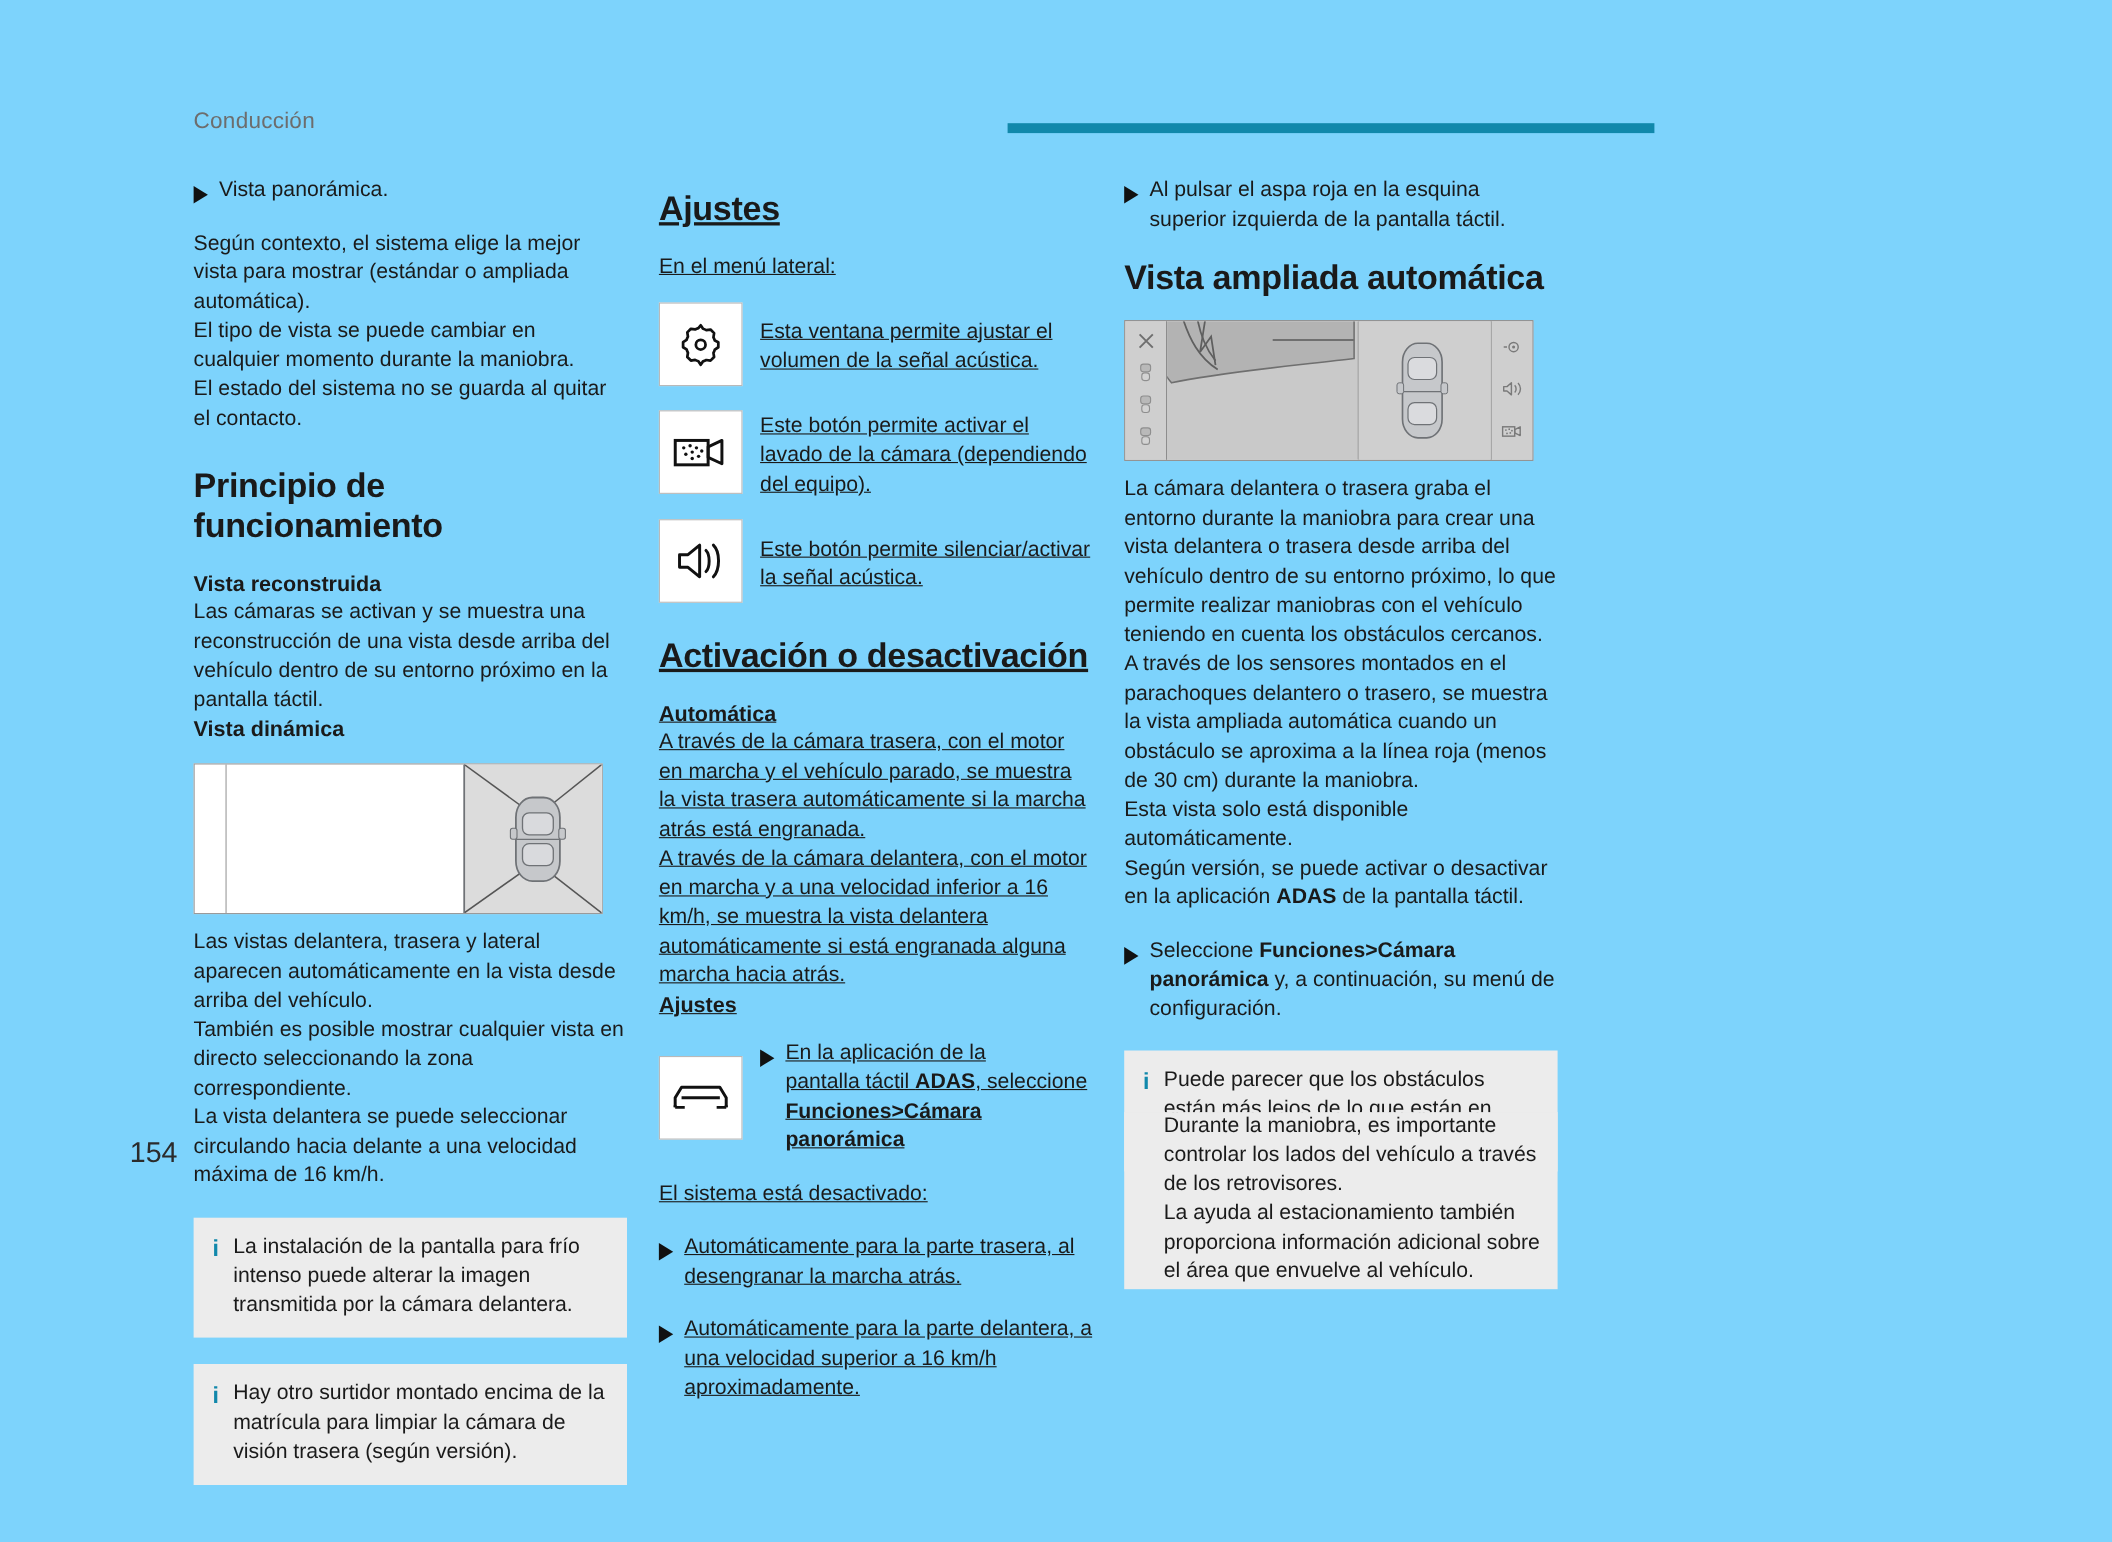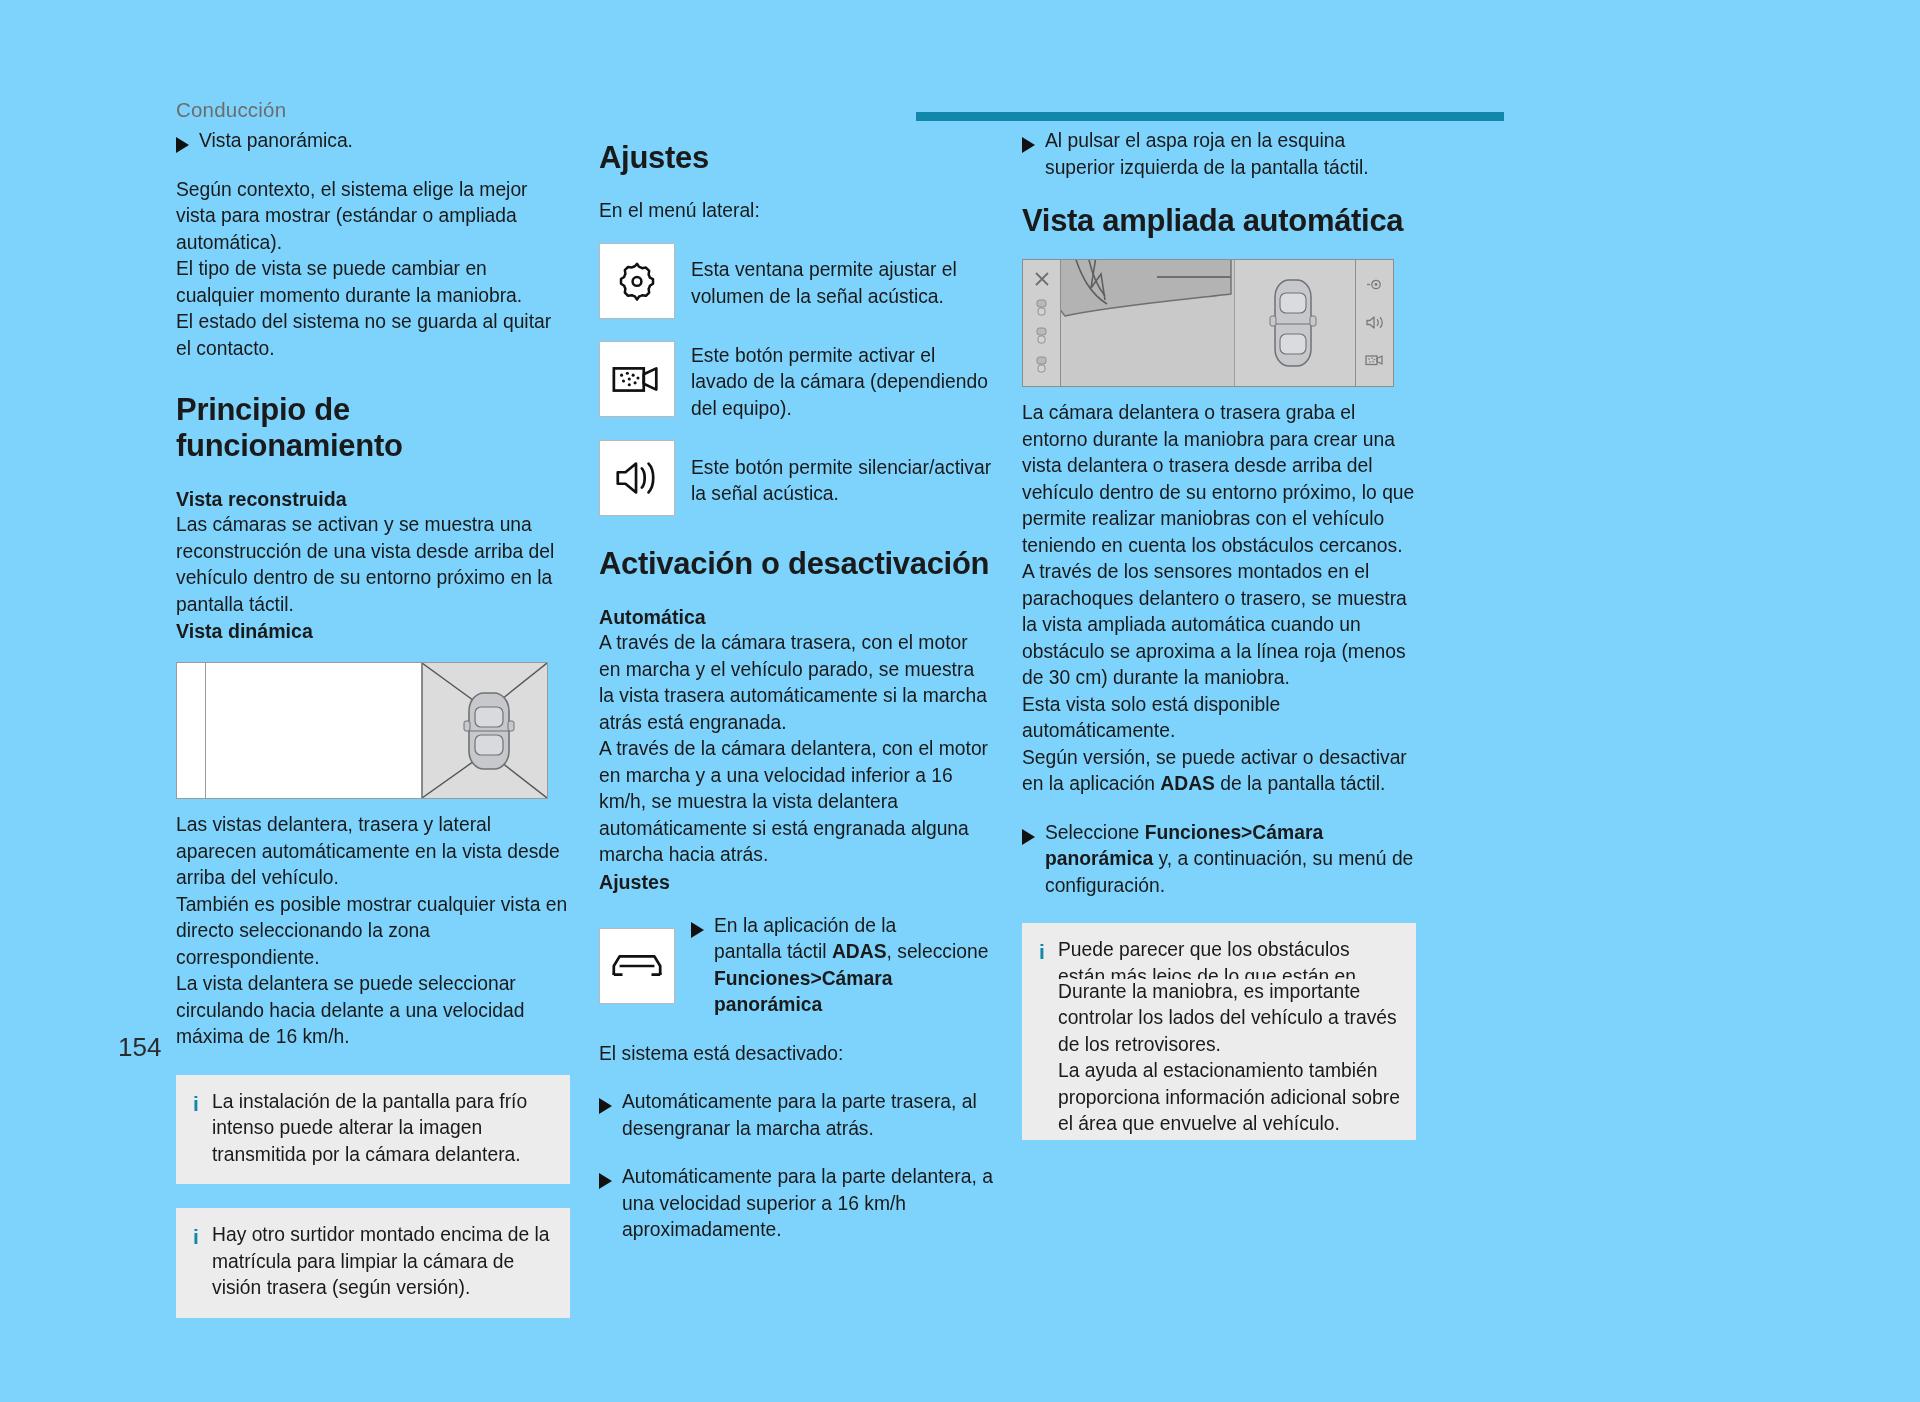--- a/index.html
+++ b/index.html
@@ -37,27 +37,27 @@
     left: 916px;
     top: 112px;
     width: 588px;
     height: 9px;
     background: #1188ab;
   }
 
   
   .col {
     position: absolute;
-    top: 128px;
+    top: 160px;
     width: 394px;
     font-size: 19.3px;
     line-height: 26.5px;
   }
   .col-1 { left: 176px; }
-  .col-2 { left: 599px; }
+  .col-2 { left: 599px; text-decoration: underline; }
   .col-3 { left: 1022px; }
 
   p { margin: 0; }
   .para { margin: 0 0 0 0; }
   .gap-s { height: 13px; }
   .gap-m { height: 22px; }
   .gap-l { height: 30px; }
 
   h1.section {
     font-size: 31px;

